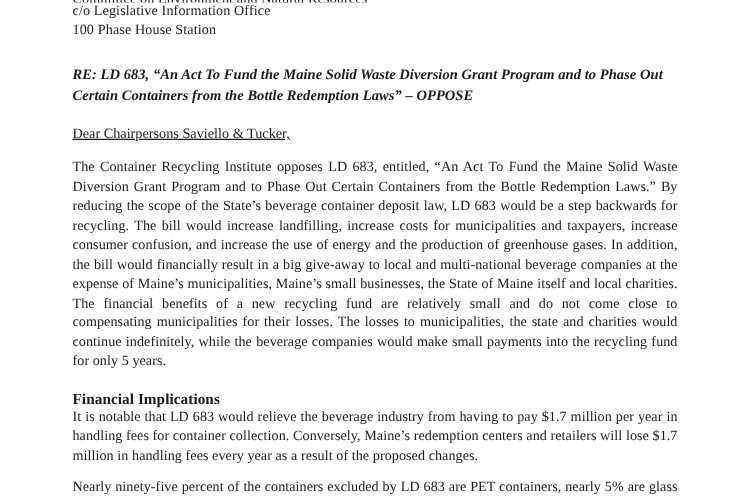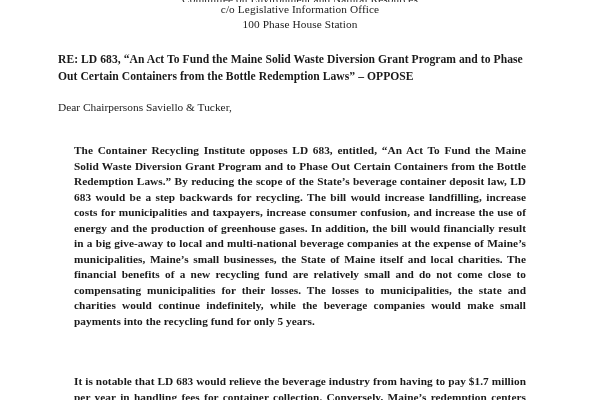--- a/index.html
+++ b/index.html
@@ -23,50 +23,50 @@
     background: #fff;
   }
   .clip-top {
     
     margin-top: -7px;
   }
   .addr-line {
     font-size: 11.3px;
     line-height: 15.4px;
     letter-spacing: 0.1px;
-    text-align: center;
   }
   .addr-line.first {
     
     height: 9px;
     overflow: hidden;
     line-height: 12px;
   }
   .spacer-18 { height: 18px; }
   .spacer-13 { height: 13px; }
   .spacer-12 { height: 12px; }
   .spacer-10 { height: 10px; }
 
   .re-block {
     font-size: 11.6px;
     line-height: 17.6px;
     font-weight: bold;
     letter-spacing: 0.05px;
+    font-style: italic;
   }
   .salutation {
     font-size: 11.4px;
     line-height: 16px;
+    text-decoration: underline;
   }
   p.body {
     font-size: 11.3px;
     line-height: 15.5px;
     text-align: justify;
-    margin: 16px;
+    margin: 0;
     letter-spacing: 0.05px;
-    font-weight: bold;
   }
   h2.section {
     font-size: 12.2px;
     line-height: 16px;
     font-weight: bold;
     margin: 0;
     letter-spacing: 0.05px;
   }
   .tight { margin-top: 1px; }
 </style>
@@ -88,20 +88,21 @@
   <div class="spacer-13"></div>
 
   <div class="salutation">Dear Chairpersons Saviello &amp; Tucker,</div>
 
   <div class="spacer-12"></div>
 
   <p class="body">The Container Recycling Institute opposes LD 683, entitled, “An Act To Fund the Maine Solid Waste Diversion Grant Program and to Phase Out Certain Containers from the Bottle Redemption Laws.” By reducing the scope of the State’s beverage container deposit law, LD 683 would be a step backwards for recycling. The bill would increase landfilling, increase costs for municipalities and taxpayers, increase consumer confusion, and increase the use of energy and the production of greenhouse gases.  In addition, the bill would financially result in a big give-away to local and multi-national beverage companies at the expense of Maine’s municipalities, Maine’s small businesses, the State of Maine itself and local charities. The financial benefits of a new recycling fund are relatively small and do not come close to compensating municipalities for their losses. The losses to municipalities, the state and charities would continue indefinitely, while the beverage companies would make small payments into the recycling fund for only 5 years.</p>
 
   <div class="spacer-13"></div>
 
+  <h2 class="section">Financial Implications</h2>
 
   <p class="body tight">It is notable that LD 683 would relieve the beverage industry from having to pay $1.7 million per year in handling fees for container collection. Conversely, Maine’s redemption centers and retailers will lose $1.7 million in handling fees every year as a result of the proposed changes.</p>
 
   <div class="spacer-10"></div>
 
   <p class="body">Nearly ninety-five percent of the containers excluded by LD 683 are PET containers, nearly 5% are glass containers and the remaining 1% are metal cans, by unit count. By weight, LD 683’s</p>
 
 </div>
 
 </body></html>

